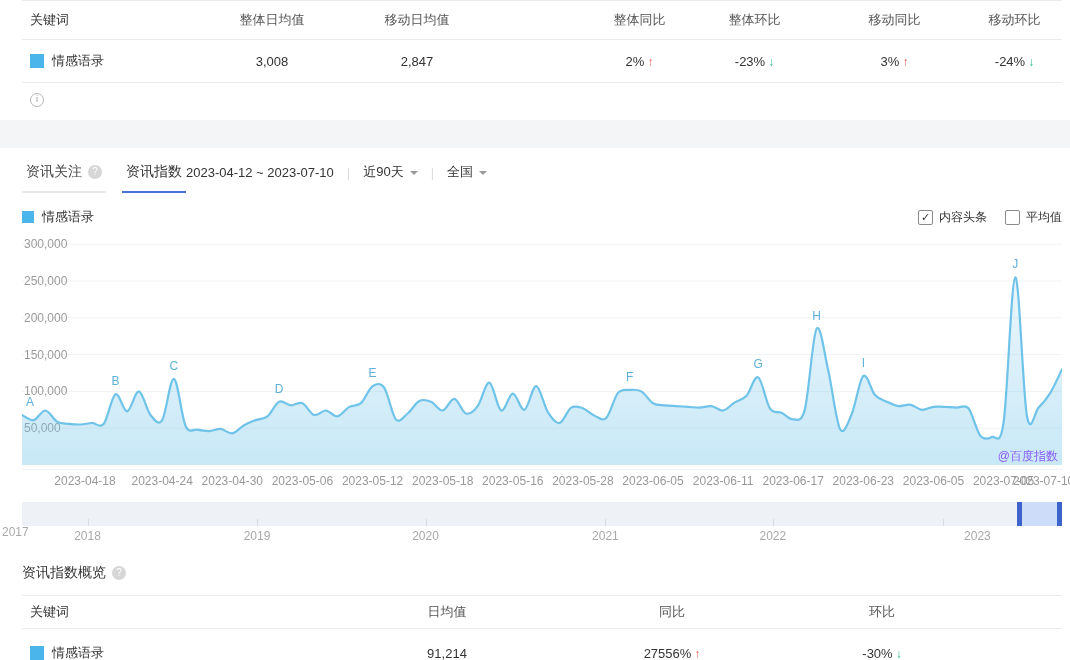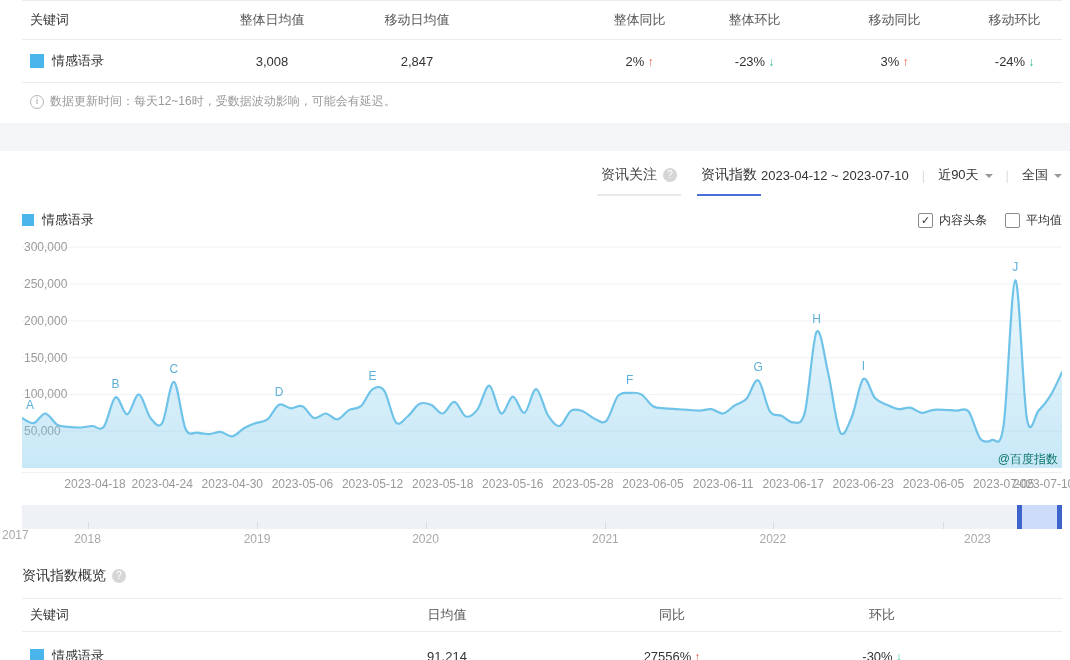--- a/index.html
+++ b/index.html
@@ -11,21 +11,21 @@
   .t-head{height:38px;border-bottom:1px solid #ebebeb;font-size:13px;color:#555;}
   .t-body{height:42px;border-bottom:1px solid #ebebeb;font-size:13px;color:#333;}
   .cell-c{text-align:center;}
   .kw-cell{display:flex;align-items:center;gap:8px;padding-left:8px;font-size:13px;color:#333;}
   .kw-sq{width:14px;height:14px;background:#49b5ea;display:inline-block;flex:none;}
   .note{padding:10px 0 13px 8px;font-size:12px;color:#999;display:flex;align-items:center;}
   .info{width:12px;height:12px;border:1px solid #b5b5b5;border-radius:50%;display:inline-block;line-height:11px;text-align:center;font-size:9px;color:#999;margin-right:6px;flex:none;}
   .info::before{content:"i";}
   .gray-band{height:28px;background:#f4f5f7;margin-top:0;}
   
-  .tabs-row{display:flex;justify-content:flex-end;align-items:flex-end;margin-top:9px;}
+  .tabs-row{display:flex;justify-content:flex-start;align-items:flex-end;margin-top:9px;}
   .tabs{display:flex;}
   .tab{font-size:14px;color:#333;padding:6px 4px 10px;border-bottom:2px solid transparent;display:flex;align-items:center;cursor:pointer;}
   .tab.inactive{border-bottom-color:#e8e8e8;color:#444;margin-right:16px;}
   .tab.active{border-bottom-color:#4a6fd8;}
   .help{width:14px;height:14px;border-radius:50%;background:#d6d6d6;color:#fff;font-size:10px;line-height:14px;text-align:center;display:inline-block;margin-left:6px;flex:none;}
   .help::before{content:"?";}
   .range-controls{display:flex;align-items:center;font-size:13px;color:#333;padding-bottom:12px;}
   .sep{color:#ddd;margin:0 13px;}
   .sep::before{content:"|";}
   .drop{display:flex;align-items:center;cursor:pointer;}
@@ -34,21 +34,21 @@
   .legend-row{display:flex;justify-content:space-between;align-items:center;margin-top:14px;height:20px;}
   .legend{display:flex;align-items:center;gap:8px;font-size:13px;color:#333;}
   .legend .kw-sq{width:12px;height:12px;}
   .cbs{display:flex;align-items:center;gap:18px;font-size:12px;color:#333;margin-left:8px;}
   .cb{display:flex;align-items:center;gap:6px;cursor:pointer;}
   .cb .box{width:13px;height:13px;border:1px solid #8a8a8a;border-radius:2px;background:#fff;line-height:12px;text-align:center;font-size:11px;color:#333;}
   .cb.checked .box::before{content:"✓";}
   
   .chart-area{position:relative;height:232px;margin-top:10px;}
   .chart-area svg{position:absolute;left:0;top:0;}
-  .watermark{position:absolute;right:4px;bottom:4px;font-size:12px;color:#0f766e;}
+  .watermark{position:absolute;right:4px;bottom:4px;font-size:12px;color:#8b5cf6;}
   .x-axis{position:relative;height:20px;border-top:1px solid #f0f0f0;}
   .x-axis span{position:absolute;top:4px;font-size:12px;color:#999;white-space:nowrap;transform:translateX(-50%);}
   
   .slider-wrap{margin-top:12px;}
   .track{position:relative;height:24px;background:#eef1f6;}
   .sel{position:absolute;top:0;height:100%;background:#cddcf8;}
   .handle{position:absolute;top:0;width:5px;height:100%;background:#3e63cb;cursor:ew-resize;}
   .ytk{position:absolute;bottom:0;width:1px;height:7px;background:#d8dce3;}
   .years{position:relative;height:20px;}
   .years span{position:absolute;top:3px;font-size:12px;color:#a8a8a8;}
@@ -85,21 +85,20 @@
     <div class="cell-c">2,847</div>
     <div></div>
     <div class="cell-c"><span>2%</span><span class="up">↑</span></div>
     <div class="cell-c"><span>-23%</span><span class="down">↓</span></div>
     <div></div>
     <div class="cell-c"><span>3%</span><span class="up">↑</span></div>
     <div class="cell-c"><span>-24%</span><span class="down">↓</span></div>
   </div>
   <div class="note">
     <span class="info"></span>
-    <span>数据更新时间：每天12~16时，受数据波动影响，可能会有延迟。</span>
   </div>
 </div>
 
 <div class="gray-band"></div>
 
 <div class="card">
   <div class="tabs-row">
     <div class="tabs">
       <div class="tab inactive">
         <span>资讯关注</span>
@@ -170,21 +169,21 @@
         <text x="350.6" y="140.2" font-size="12" fill="#5fb0d8" text-anchor="middle">E</text>
         <text x="607.6" y="143.9" font-size="12" fill="#5fb0d8" text-anchor="middle">F</text>
         <text x="736.2" y="131.4" font-size="12" fill="#5fb0d8" text-anchor="middle">G</text>
         <text x="794.6" y="82.8" font-size="12" fill="#5fb0d8" text-anchor="middle">H</text>
         <text x="841.3" y="129.9" font-size="12" fill="#5fb0d8" text-anchor="middle">I</text>
         <text x="993.3" y="31.3" font-size="12" fill="#5fb0d8" text-anchor="middle">J</text>
       </svg>
     <div class="watermark">@百度指数</div>
   </div>
   <div class="x-axis" id="xaxis">
-      <span style="left: 73px;">2023-04-18</span>
+      <span style="left: 63px;">2023-04-18</span>
       <span style="left: 140.2px;">2023-04-24</span>
       <span style="left: 210.3px;">2023-04-30</span>
       <span style="left: 280.4px;">2023-05-06</span>
       <span style="left: 350.6px;">2023-05-12</span>
       <span style="left: 420.7px;">2023-05-18</span>
       <span style="left: 490.8px;">2023-05-16</span>
       <span style="left: 560.9px;">2023-05-28</span>
       <span style="left: 631px;">2023-06-05</span>
       <span style="left: 701.1px;">2023-06-11</span>
       <span style="left: 771.2px;">2023-06-17</span>

